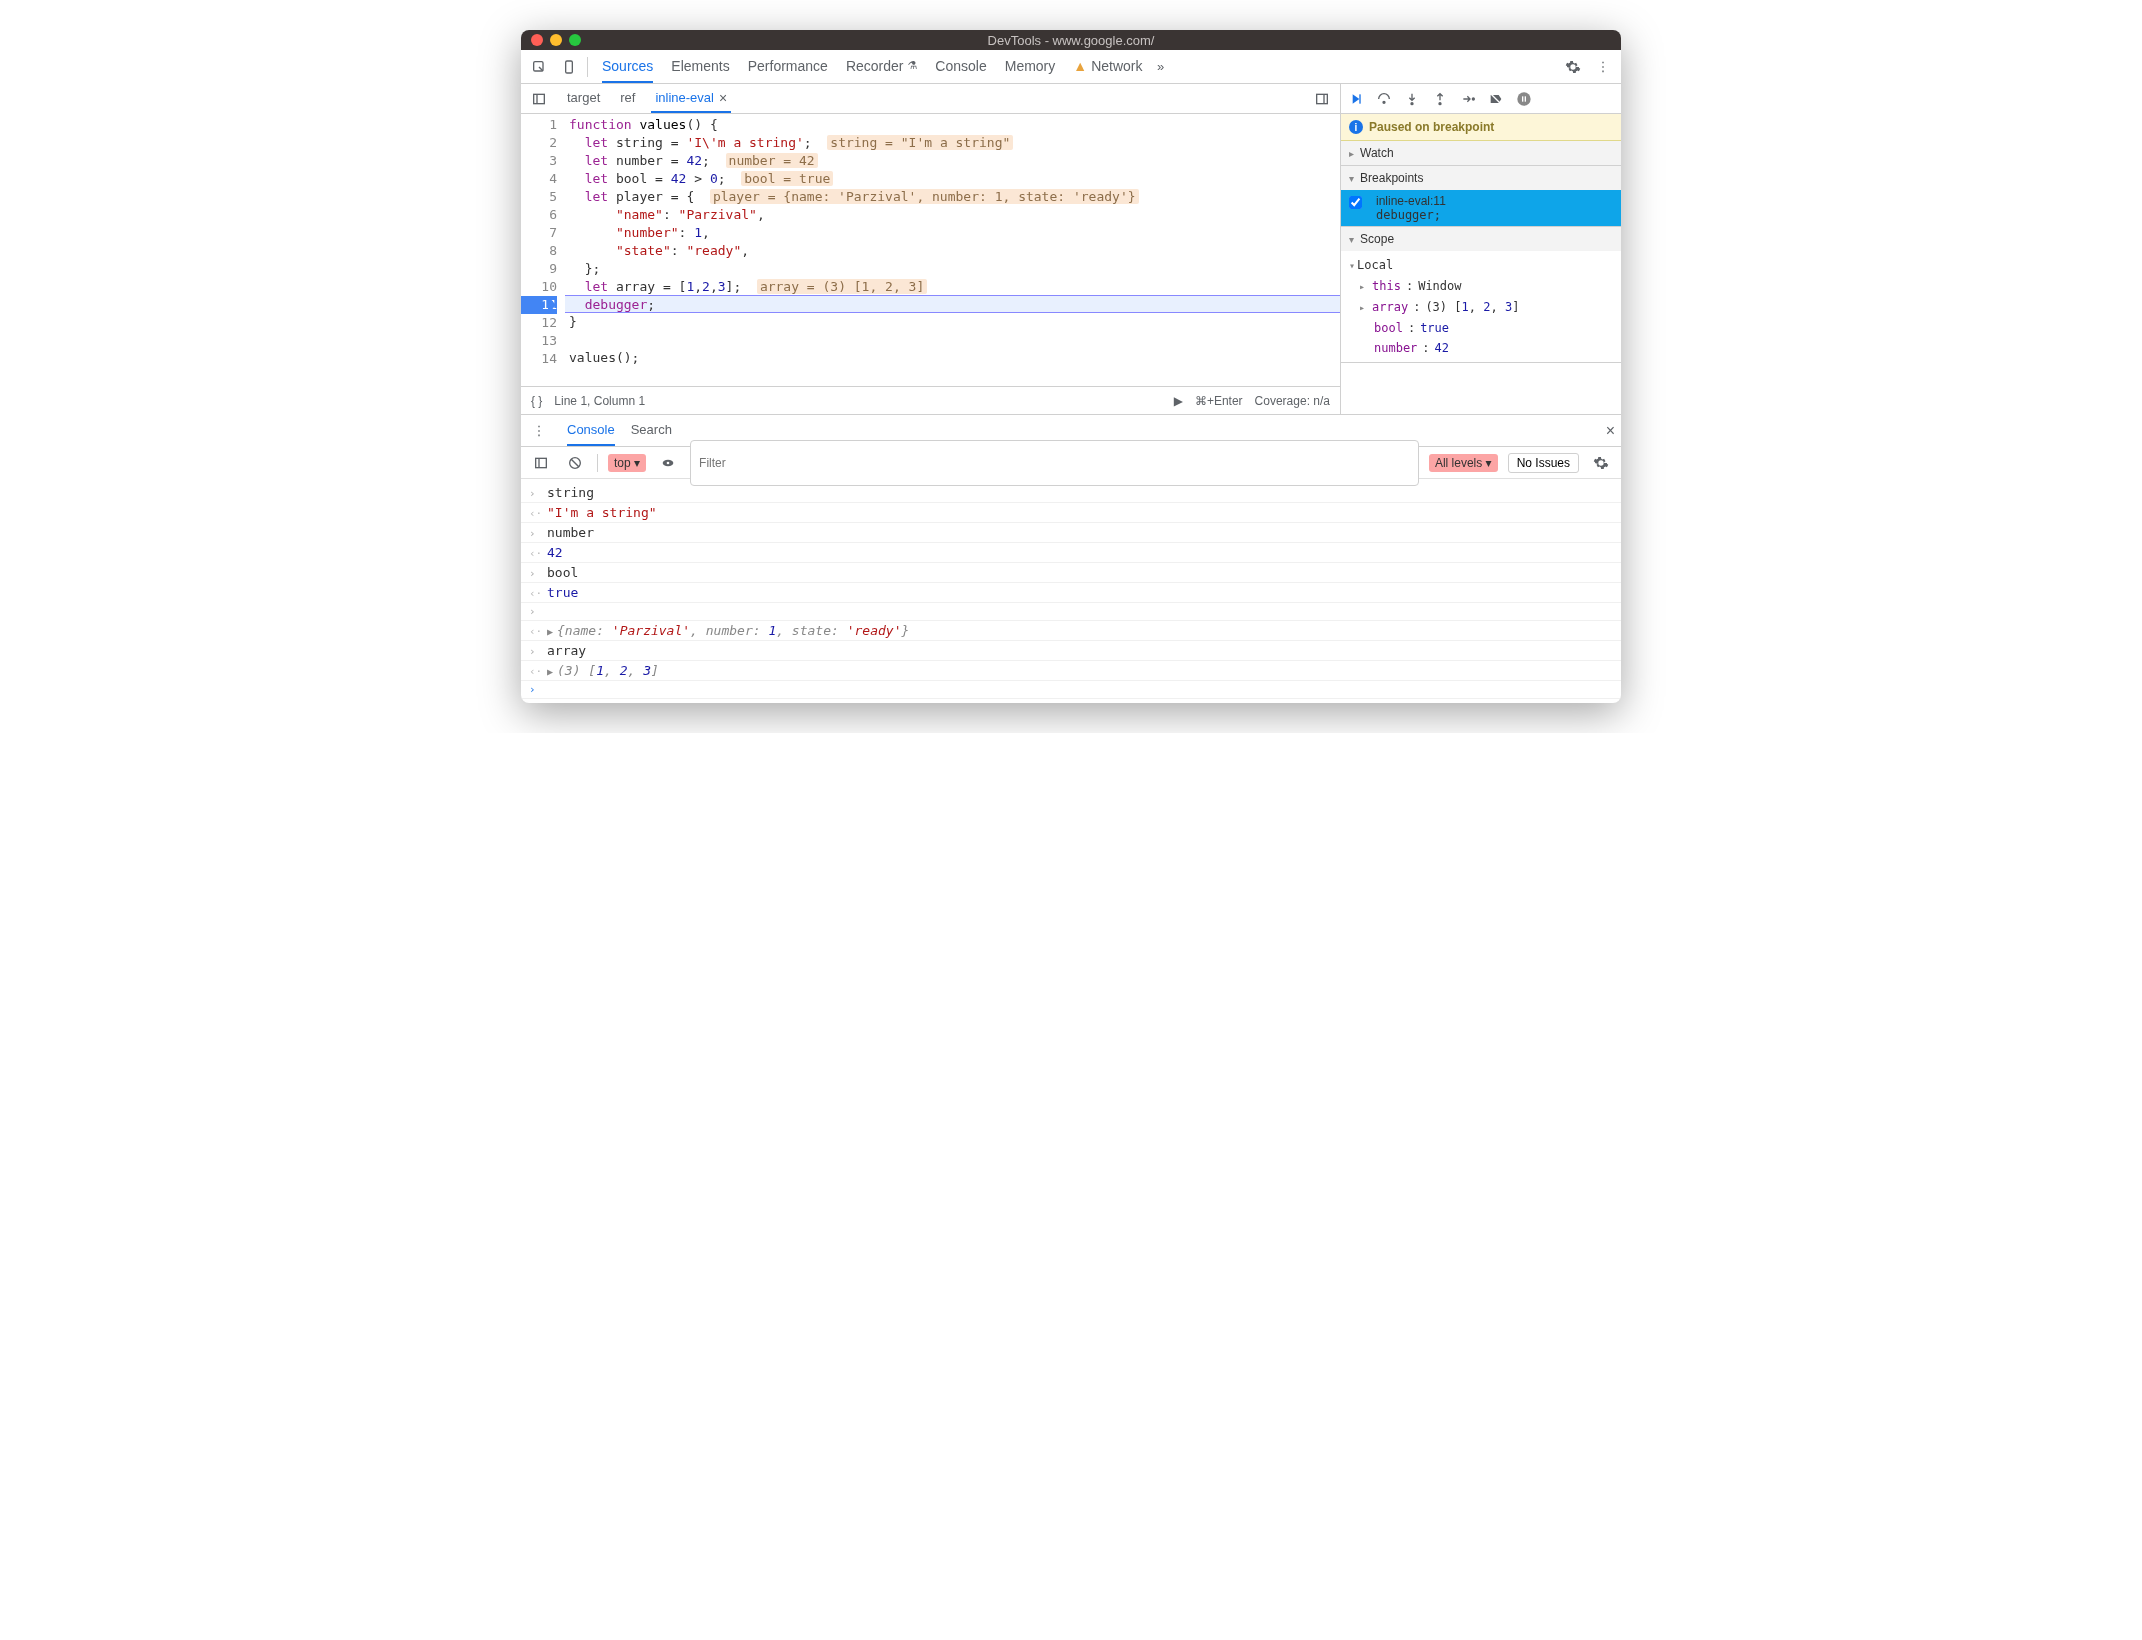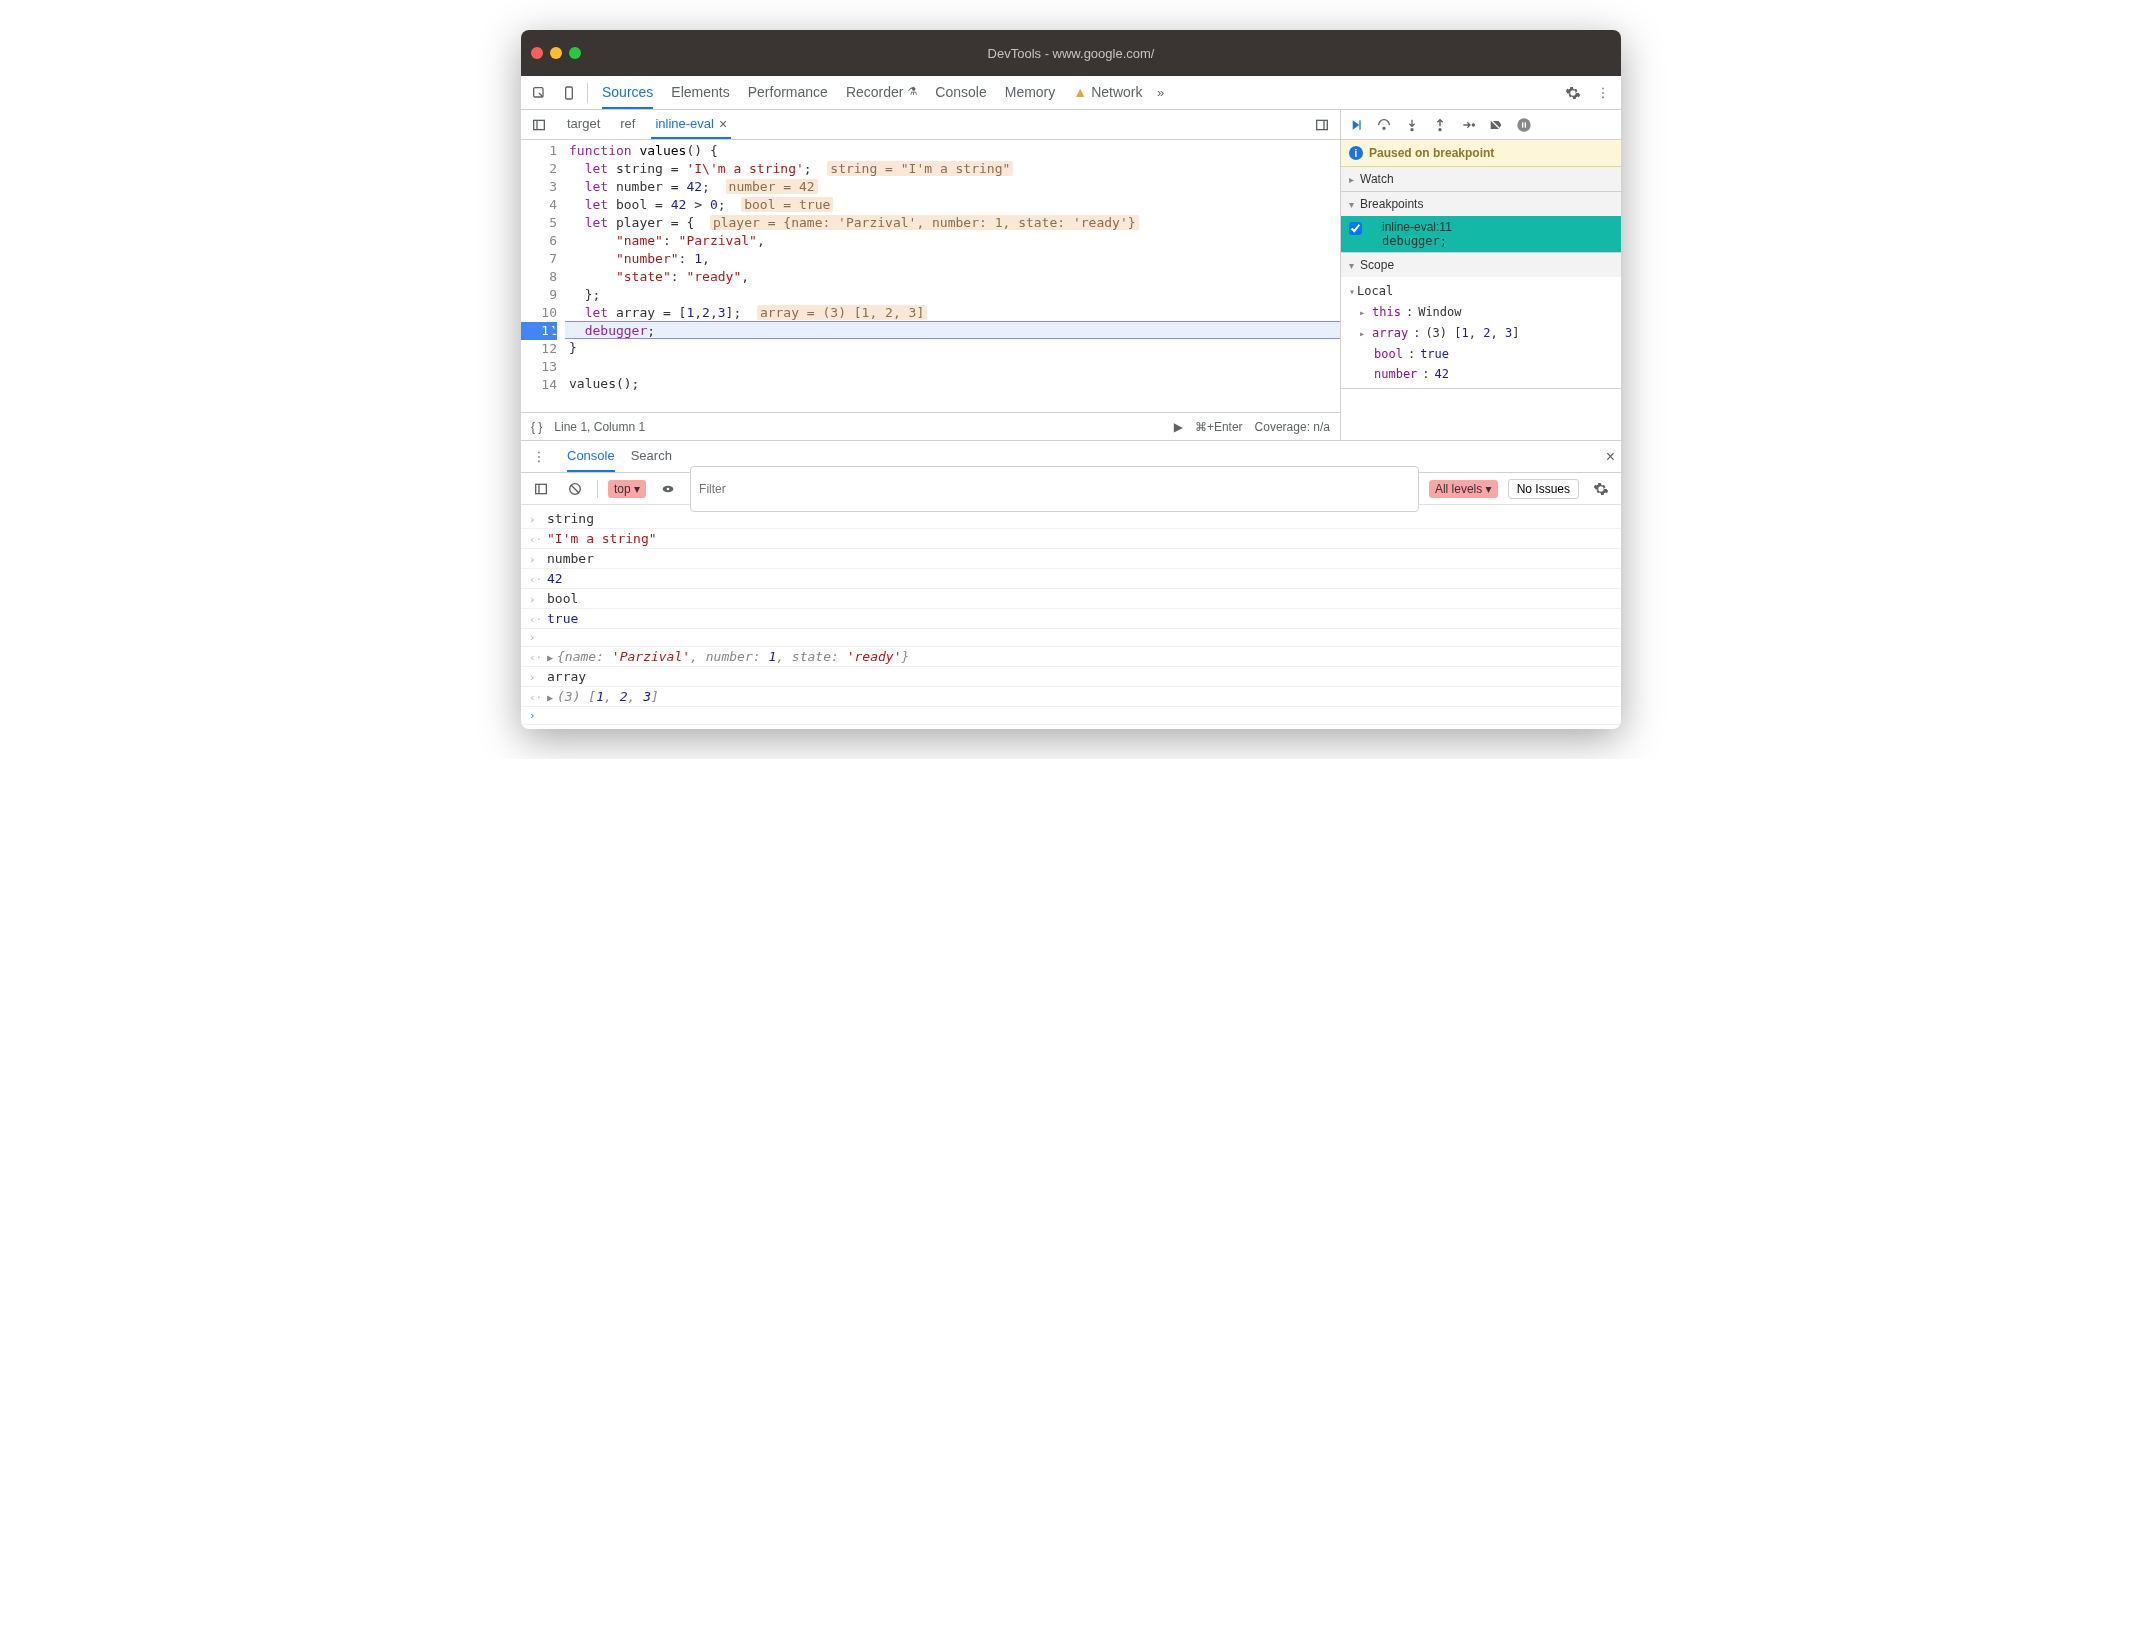--- a/index.html
+++ b/index.html
@@ -1,18 +1,18 @@
 <!DOCTYPE html>
 <html><head>
 <meta charset="utf-8">
 <style>
 * { margin: 0; padding: 0; box-sizing: border-box; }
 body { font-family: -apple-system, "Helvetica Neue", Arial, sans-serif; background: #fff; font-size: 13px; color: #333; }
 .window { width: 1100px; margin: 30px auto; border-radius: 8px; overflow: hidden; box-shadow: 0 10px 40px rgba(0,0,0,0.35); background: #fff; }
-.titlebar { background: #3a3433; height: 46px; display: flex; align-items: center; padding: 0 10px; position: relative; }
+.titlebar { background: #3a3433; height: 20px; display: flex; align-items: center; padding: 0 10px; position: relative; }
 .dots { display: flex; gap: 7px; }
 .dot { width: 12px; height: 12px; border-radius: 50%; }
 .dot.r { background: #ff5f56; } .dot.y { background: #ffbd2e; } .dot.g { background: #27c93f; }
 .titletext { color: #c7c2c1; font-size: 13px; position: absolute; left: 50%; transform: translateX(-50%); }
 .toolbar { height: 34px; border-bottom: 1px solid #d0d0d0; display: flex; align-items: center; padding: 0 6px; gap: 6px; }
 .ticon { width: 24px; height: 24px; display: flex; align-items: center; justify-content: center; color: #5f6368; cursor: pointer; }
 .tabs { display: flex; gap: 18px; margin-left: 8px; align-items: center; height: 100%; }
 .tab { font-size: 14px; color: #5f6368; cursor: pointer; height: 100%; display: flex; align-items: center; gap: 4px; border-bottom: 2px solid transparent; }
 .tab.active { color: #1a73e8; border-bottom-color: #1a73e8; font-weight: 500; }
 .tab .warn { color: #e8a33d; font-size: 14px; }
@@ -36,21 +36,21 @@
 .statusbar { height: 28px; border-top: 1px solid #d0d0d0; display: flex; align-items: center; padding: 0 10px; gap: 12px; font-size: 12px; color: #5f6368; }
 .sidebar { width: 280px; display: flex; flex-direction: column; font-size: 12px; }
 .dbgtools { height: 30px; border-bottom: 1px solid #d0d0d0; display: flex; align-items: center; padding: 0 6px; gap: 10px; }
 .dbgtools .di { width: 18px; height: 18px; color: #5f6368; cursor: pointer; display: flex; align-items: center; justify-content: center; }
 .dbgtools .di.blue { color: #1a73e8; }
 .pausebar { background: #fdf6d8; border-bottom: 1px solid #e0d88a; padding: 6px 8px; color: #8a7a2a; font-weight: 600; display: flex; align-items: center; gap: 6px; }
 .pausebar .i { width: 14px; height: 14px; background: #1a73e8; color: #fff; border-radius: 50%; font-size: 10px; display: flex; align-items: center; justify-content: center; font-weight: 700; }
 .section { border-bottom: 1px solid #d0d0d0; }
 .section-h { padding: 5px 8px; background: #f3f3f3; cursor: pointer; display: flex; align-items: center; gap: 4px; font-size: 12px; }
 .section-b { padding: 4px 8px; }
-.bpitem { background: #14b8a6; padding: 4px 8px; display: flex; align-items: flex-start; gap: 20px; }
+.bpitem { background: #0ea5e9; padding: 4px 8px; display: flex; align-items: flex-start; gap: 14px; }
 .bpitem input { margin-top: 2px; }
 .scope { font-family: Menlo, monospace; font-size: 12px; line-height: 20px; }
 .scope .row { display: flex; gap: 5px; padding-left: 10px; }
 .scope .k { color: #881391; } .scope .v { color: #333; } .scope .vn { color: #1a1aa6; }
 .tri::before { content: '▸'; color: #888; margin-right: 2px; font-size: 10px; }
 .trid::before { content: '▾'; color: #888; margin-right: 2px; font-size: 10px; }
 .drawer { border-top: 1px solid #d0d0d0; }
 .dtabs { height: 32px; display: flex; align-items: center; padding: 0 6px; gap: 16px; border-bottom: 1px solid #d0d0d0; }
 .dtab { font-size: 13px; color: #5f6368; cursor: pointer; height: 100%; display: flex; align-items: center; border-bottom: 2px solid transparent; }
 .dtab.active { color: #1a73e8; border-bottom-color: #1a73e8; }

